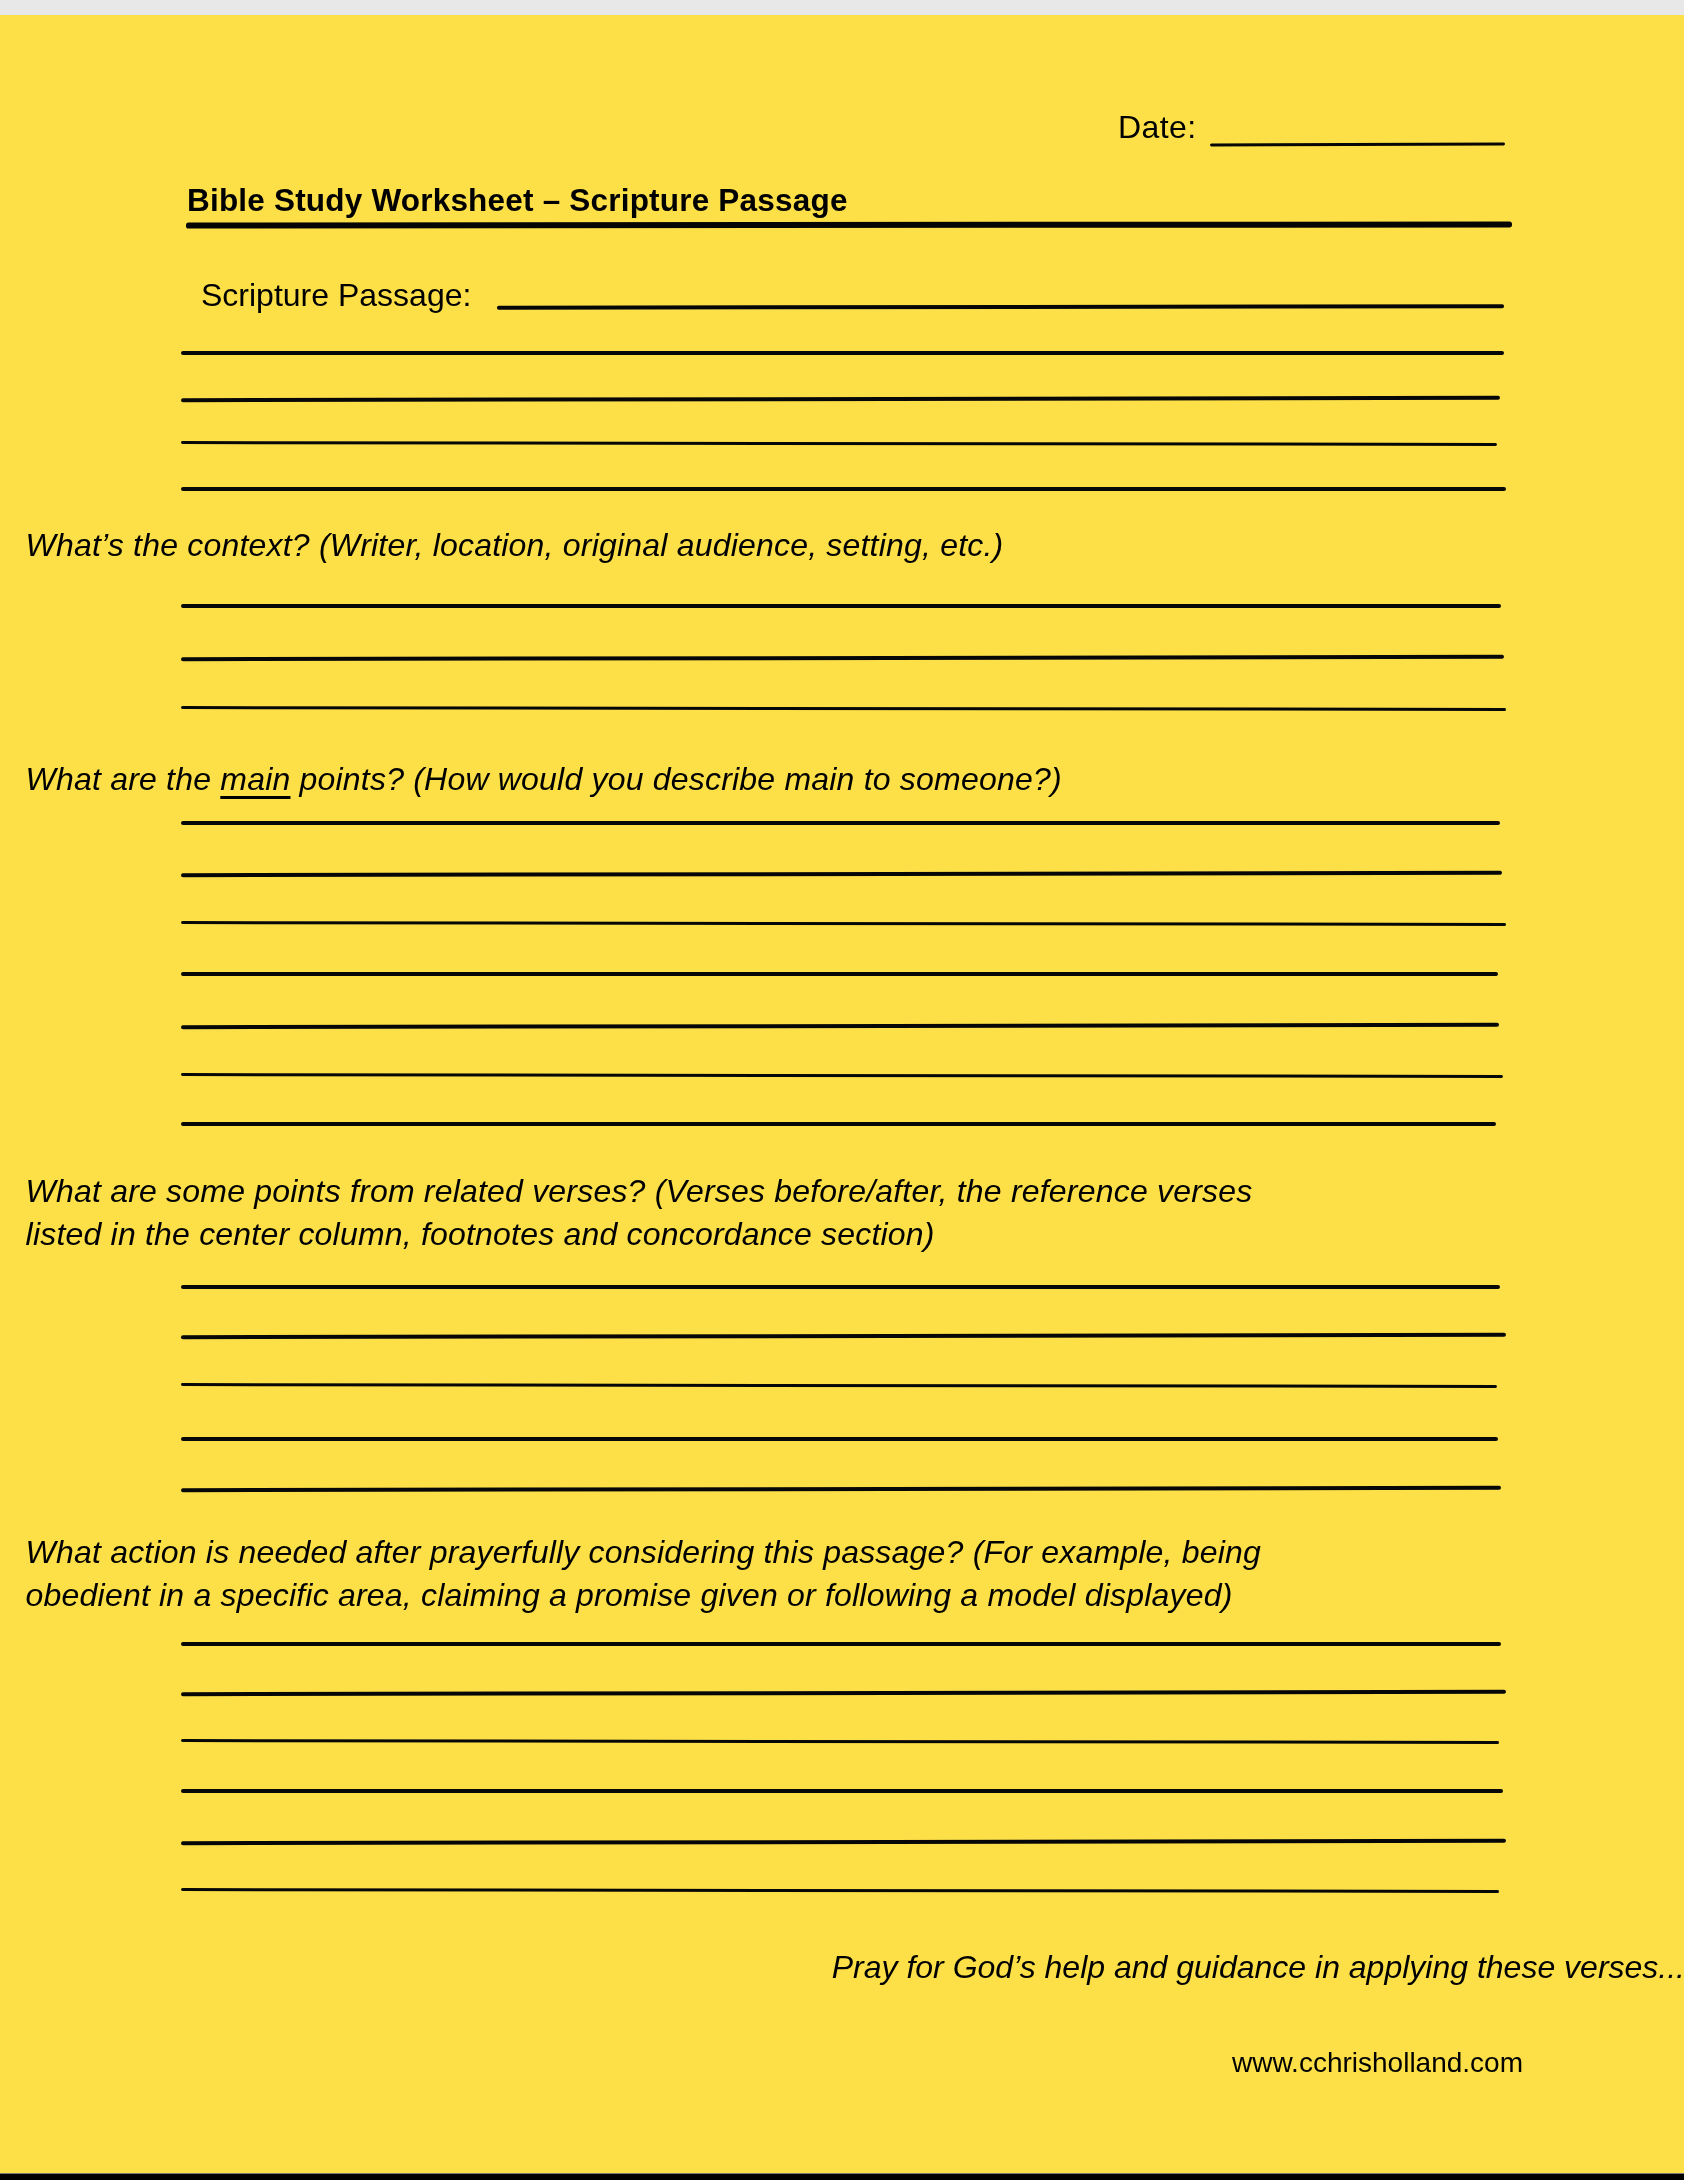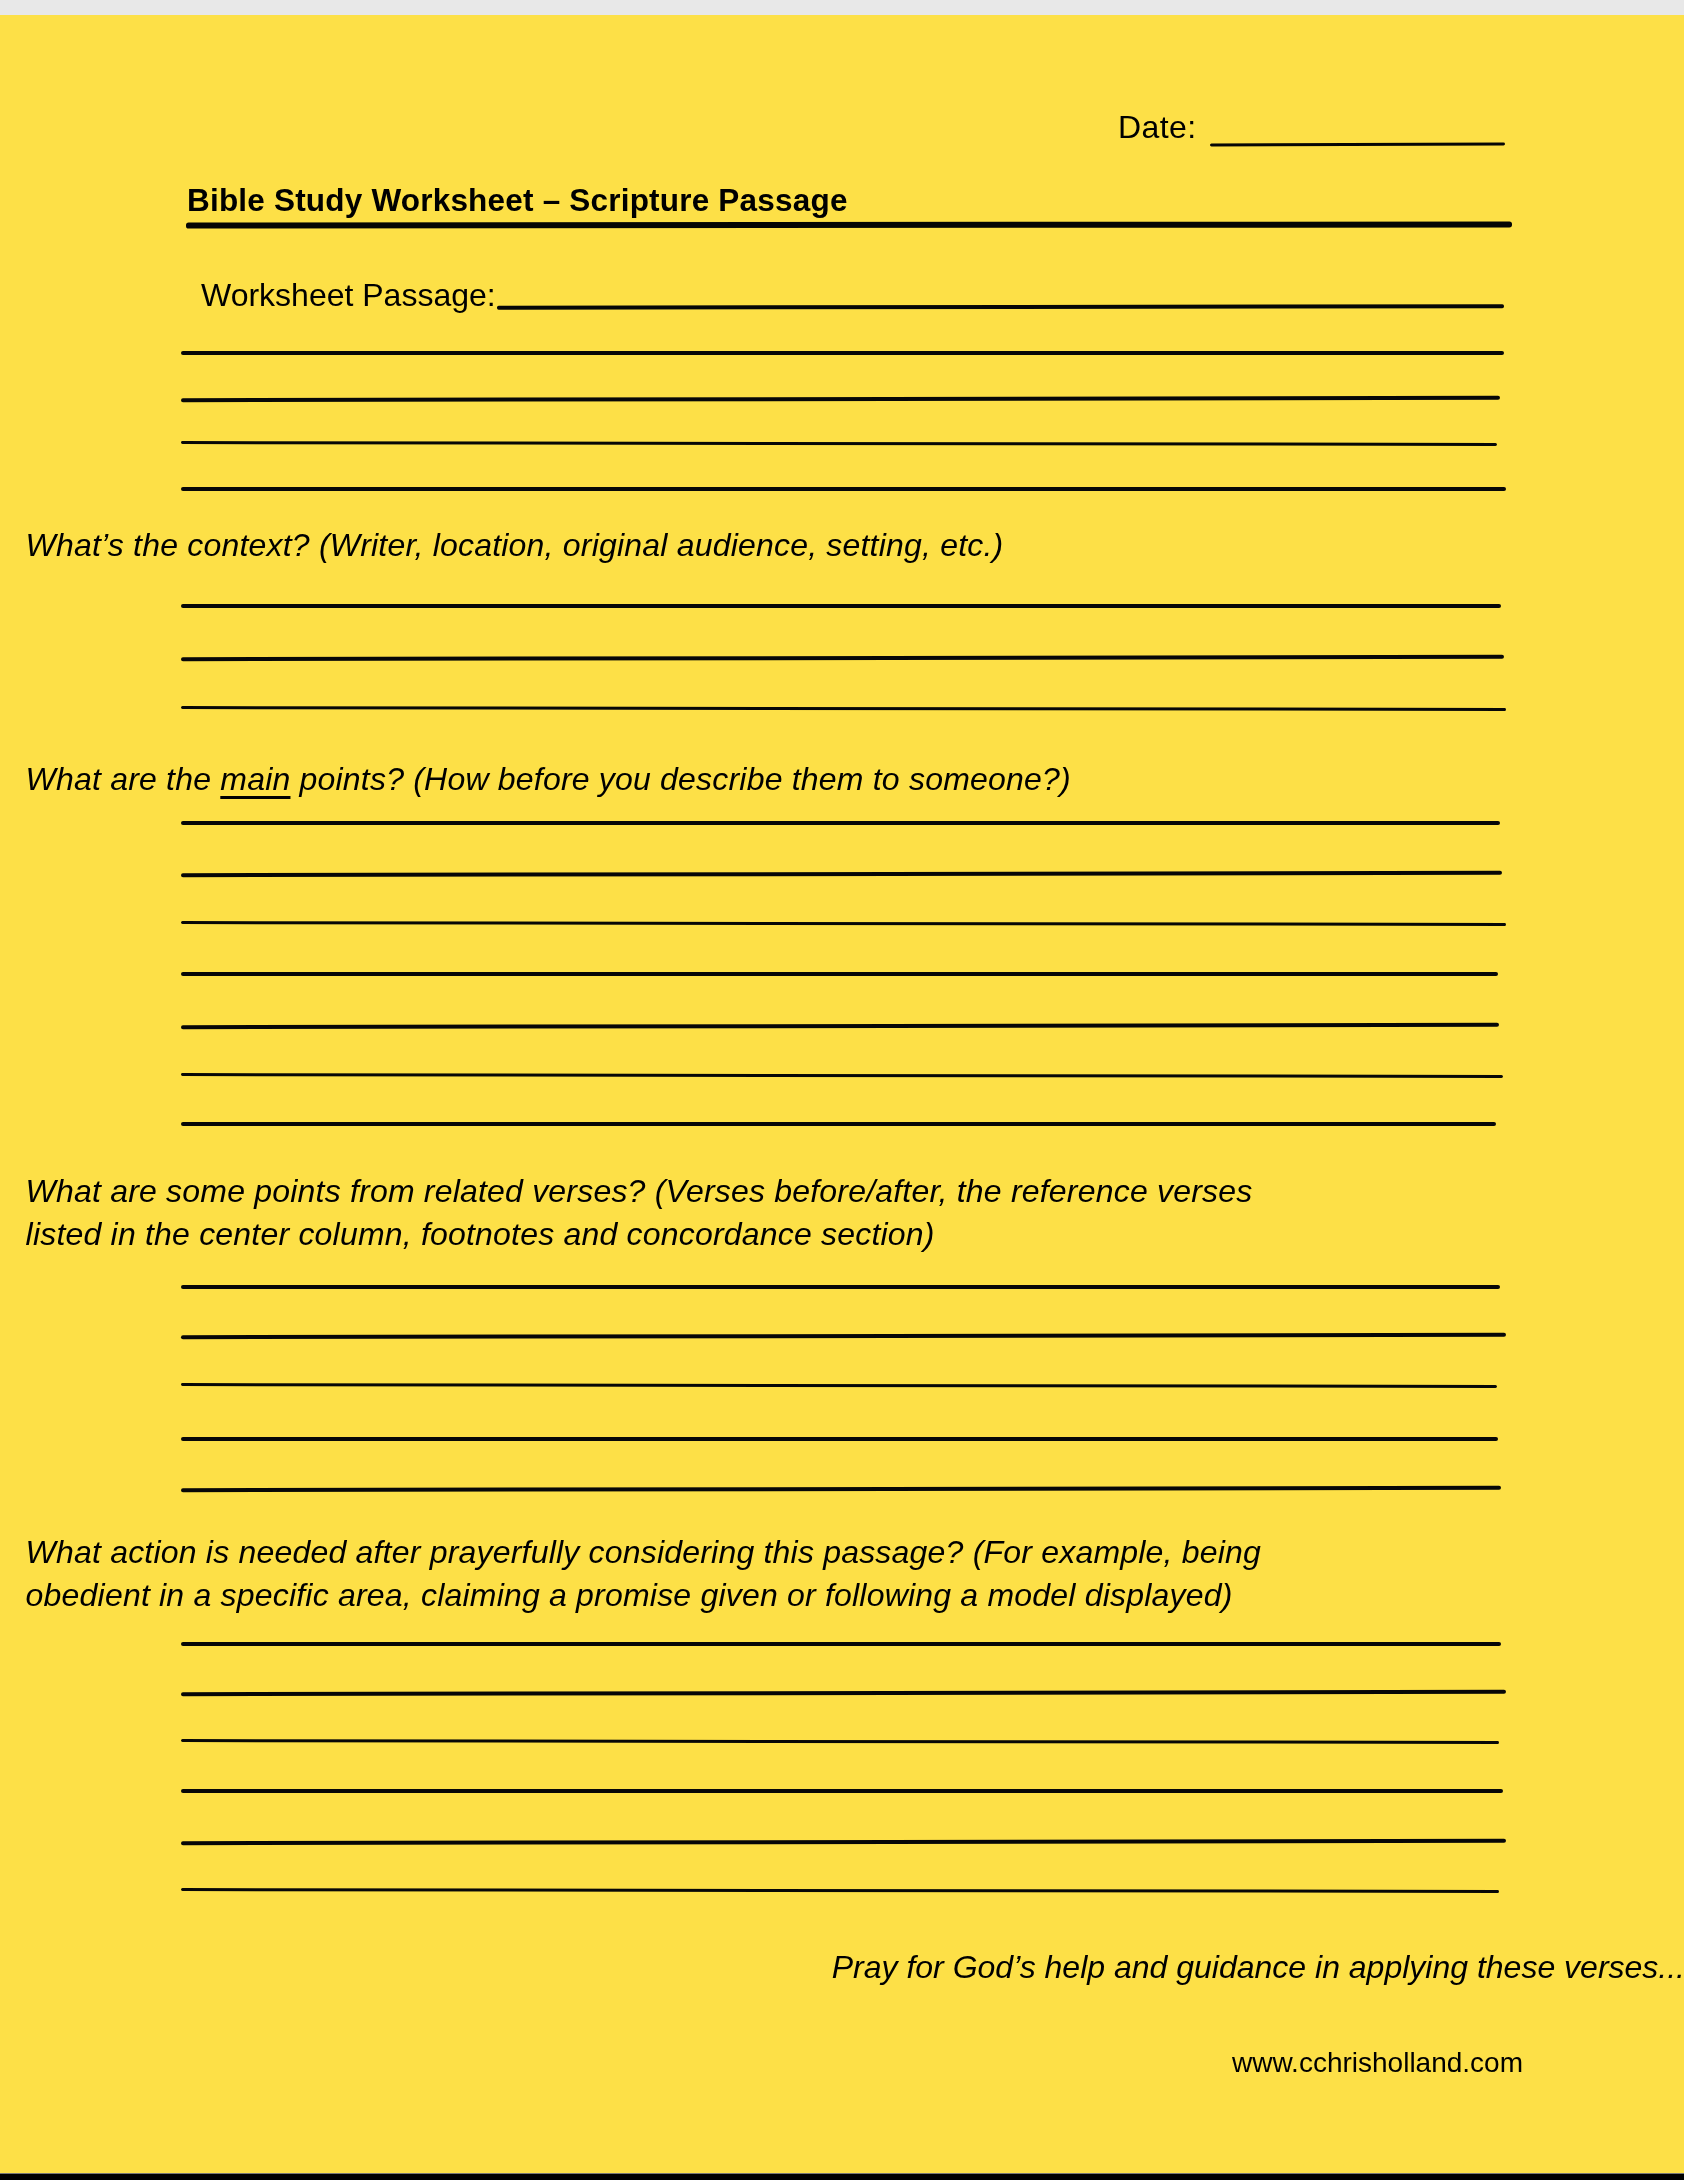--- a/index.html
+++ b/index.html
@@ -86,29 +86,29 @@
 <body>
 
 <div class="page">
 
   <span class="date-label">Date:</span>
   <div class="date-underline"></div>
 
   <h1 class="doc-title" style="margin:0">Bible Study Worksheet – Scripture Passage</h1>
   <div class="title-rule"></div>
 
-  <span class="scripture-label">Worksheet Passage:</span>
+  <span class="scripture-label">Scripture Passage:</span>
   <div class="scripture-underline"></div>
 
   <div class="sec-heading heading-context">
     <span>What’s the context? (Writer, location, original audience, setting, etc.)</span>
   </div>
 
   <div class="sec-heading heading-main">
-    <span>What are the </span><span class="u">main</span><span> points? (How before you describe them to someone?)</span>
+    <span>What are the </span><span class="u">main</span><span> points? (How would you describe main to someone?)</span>
   </div>
 
   <div class="sec-heading heading-related">
     <div>What are some points from related verses? (Verses before/after, the reference verses</div>
     <div>listed in the center column, footnotes and concordance section)</div>
   </div>
 
   <div class="sec-heading heading-action">
     <div>What action is needed after prayerfully considering this passage? (For example, being</div>
     <div>obedient in a specific area, claiming a promise given or following a model displayed)</div>

